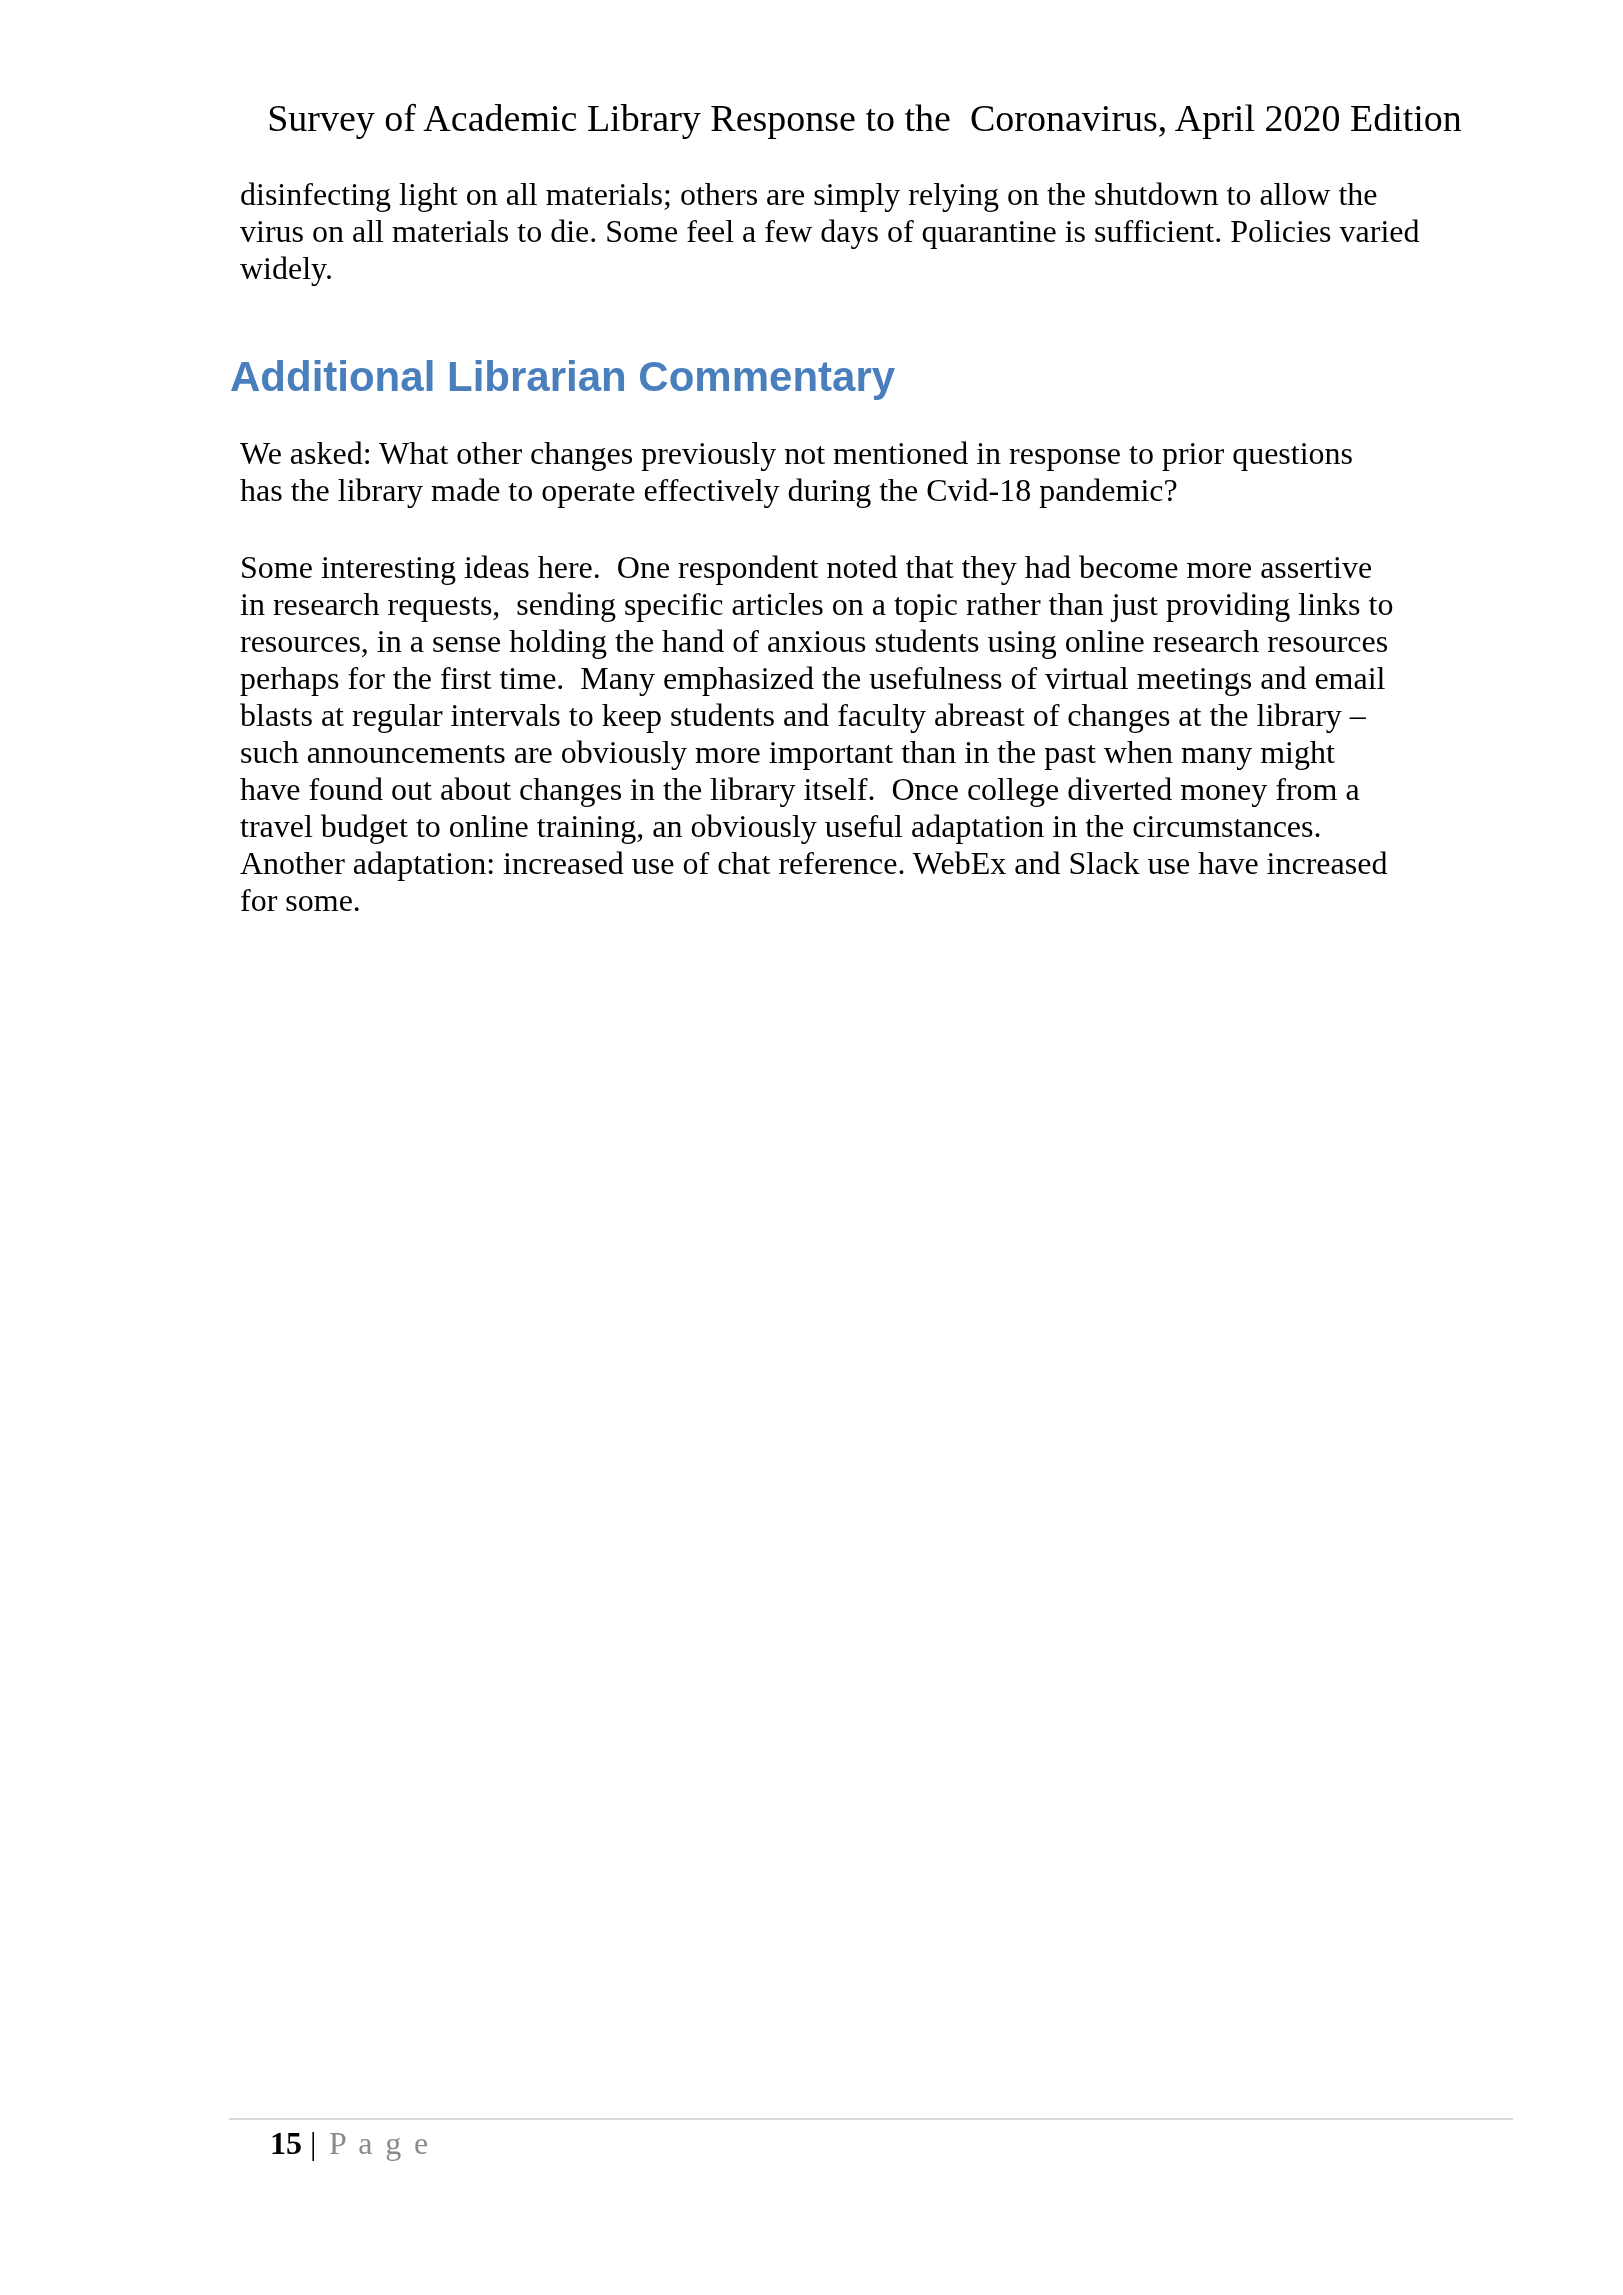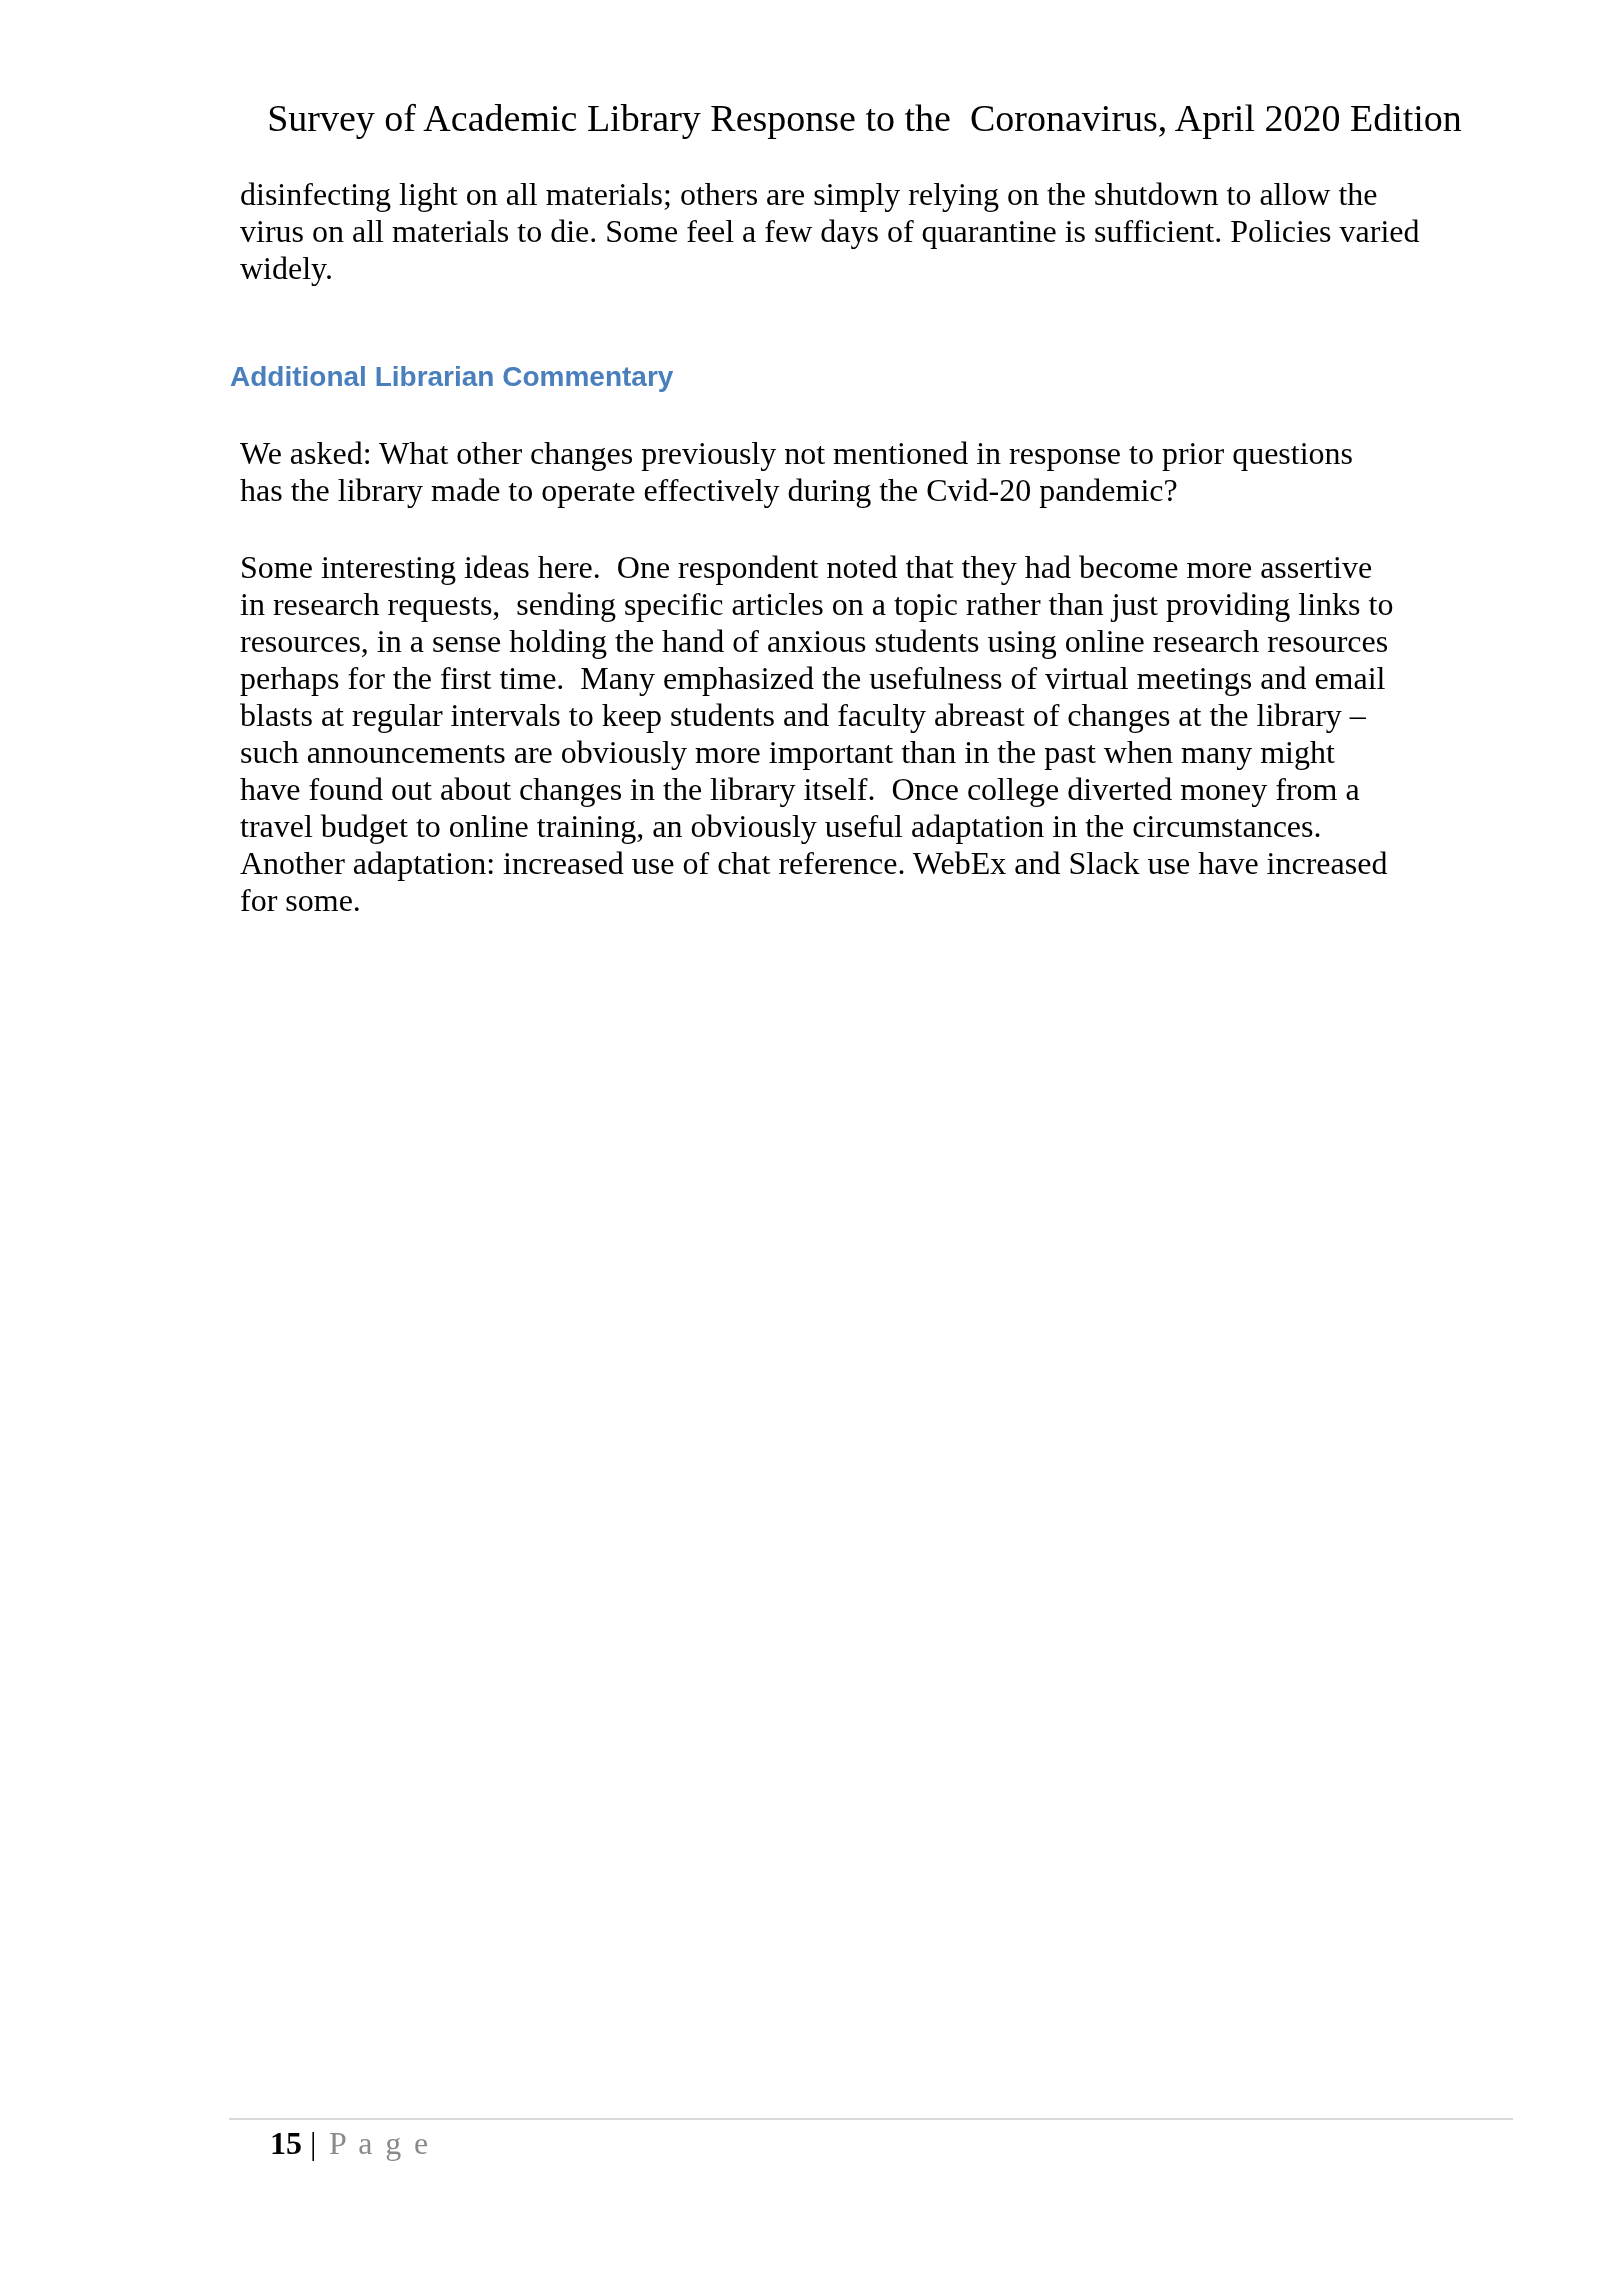--- a/index.html
+++ b/index.html
@@ -34,21 +34,21 @@
     color: #000000;
   }
   .para-1 { top: 176px; }
   .section-heading {
     position: absolute;
     left: 230px;
     right: 126px;
     top: 352px;
     font-family: "Liberation Sans", "DejaVu Sans", sans-serif;
     font-weight: bold;
-    font-size: 28px;
+    font-size: 42px;
     line-height: 49px;
     color: #4a7fbd;
     white-space: pre;
   }
   .para-2 { top: 435px; }
   .para-3 { top: 549px; }
   .footer-rule {
     position: absolute;
     left: 229px;
     right: 110px;
@@ -76,21 +76,21 @@
 
   <div class="doc-title">Survey of Academic Library Response to the  Coronavirus, April 2020 Edition</div>
 
   <div class="para para-1">disinfecting light on all materials; others are simply relying on the shutdown to allow the
 virus on all materials to die. Some feel a few days of quarantine is sufficient. Policies varied
 widely.</div>
 
   <h2 class="section-heading">Additional Librarian Commentary</h2>
 
   <div class="para para-2">We asked: What other changes previously not mentioned in response to prior questions
-has the library made to operate effectively during the Cvid-20 pandemic?</div>
+has the library made to operate effectively during the Cvid-18 pandemic?</div>
 
   <div class="para para-3">Some interesting ideas here.  One respondent noted that they had become more assertive
 in research requests,  sending specific articles on a topic rather than just providing links to
 resources, in a sense holding the hand of anxious students using online research resources
 perhaps for the first time.  Many emphasized the usefulness of virtual meetings and email
 blasts at regular intervals to keep students and faculty abreast of changes at the library –
 such announcements are obviously more important than in the past when many might
 have found out about changes in the library itself.  Once college diverted money from a
 travel budget to online training, an obviously useful adaptation in the circumstances.
 Another adaptation: increased use of chat reference. WebEx and Slack use have increased

